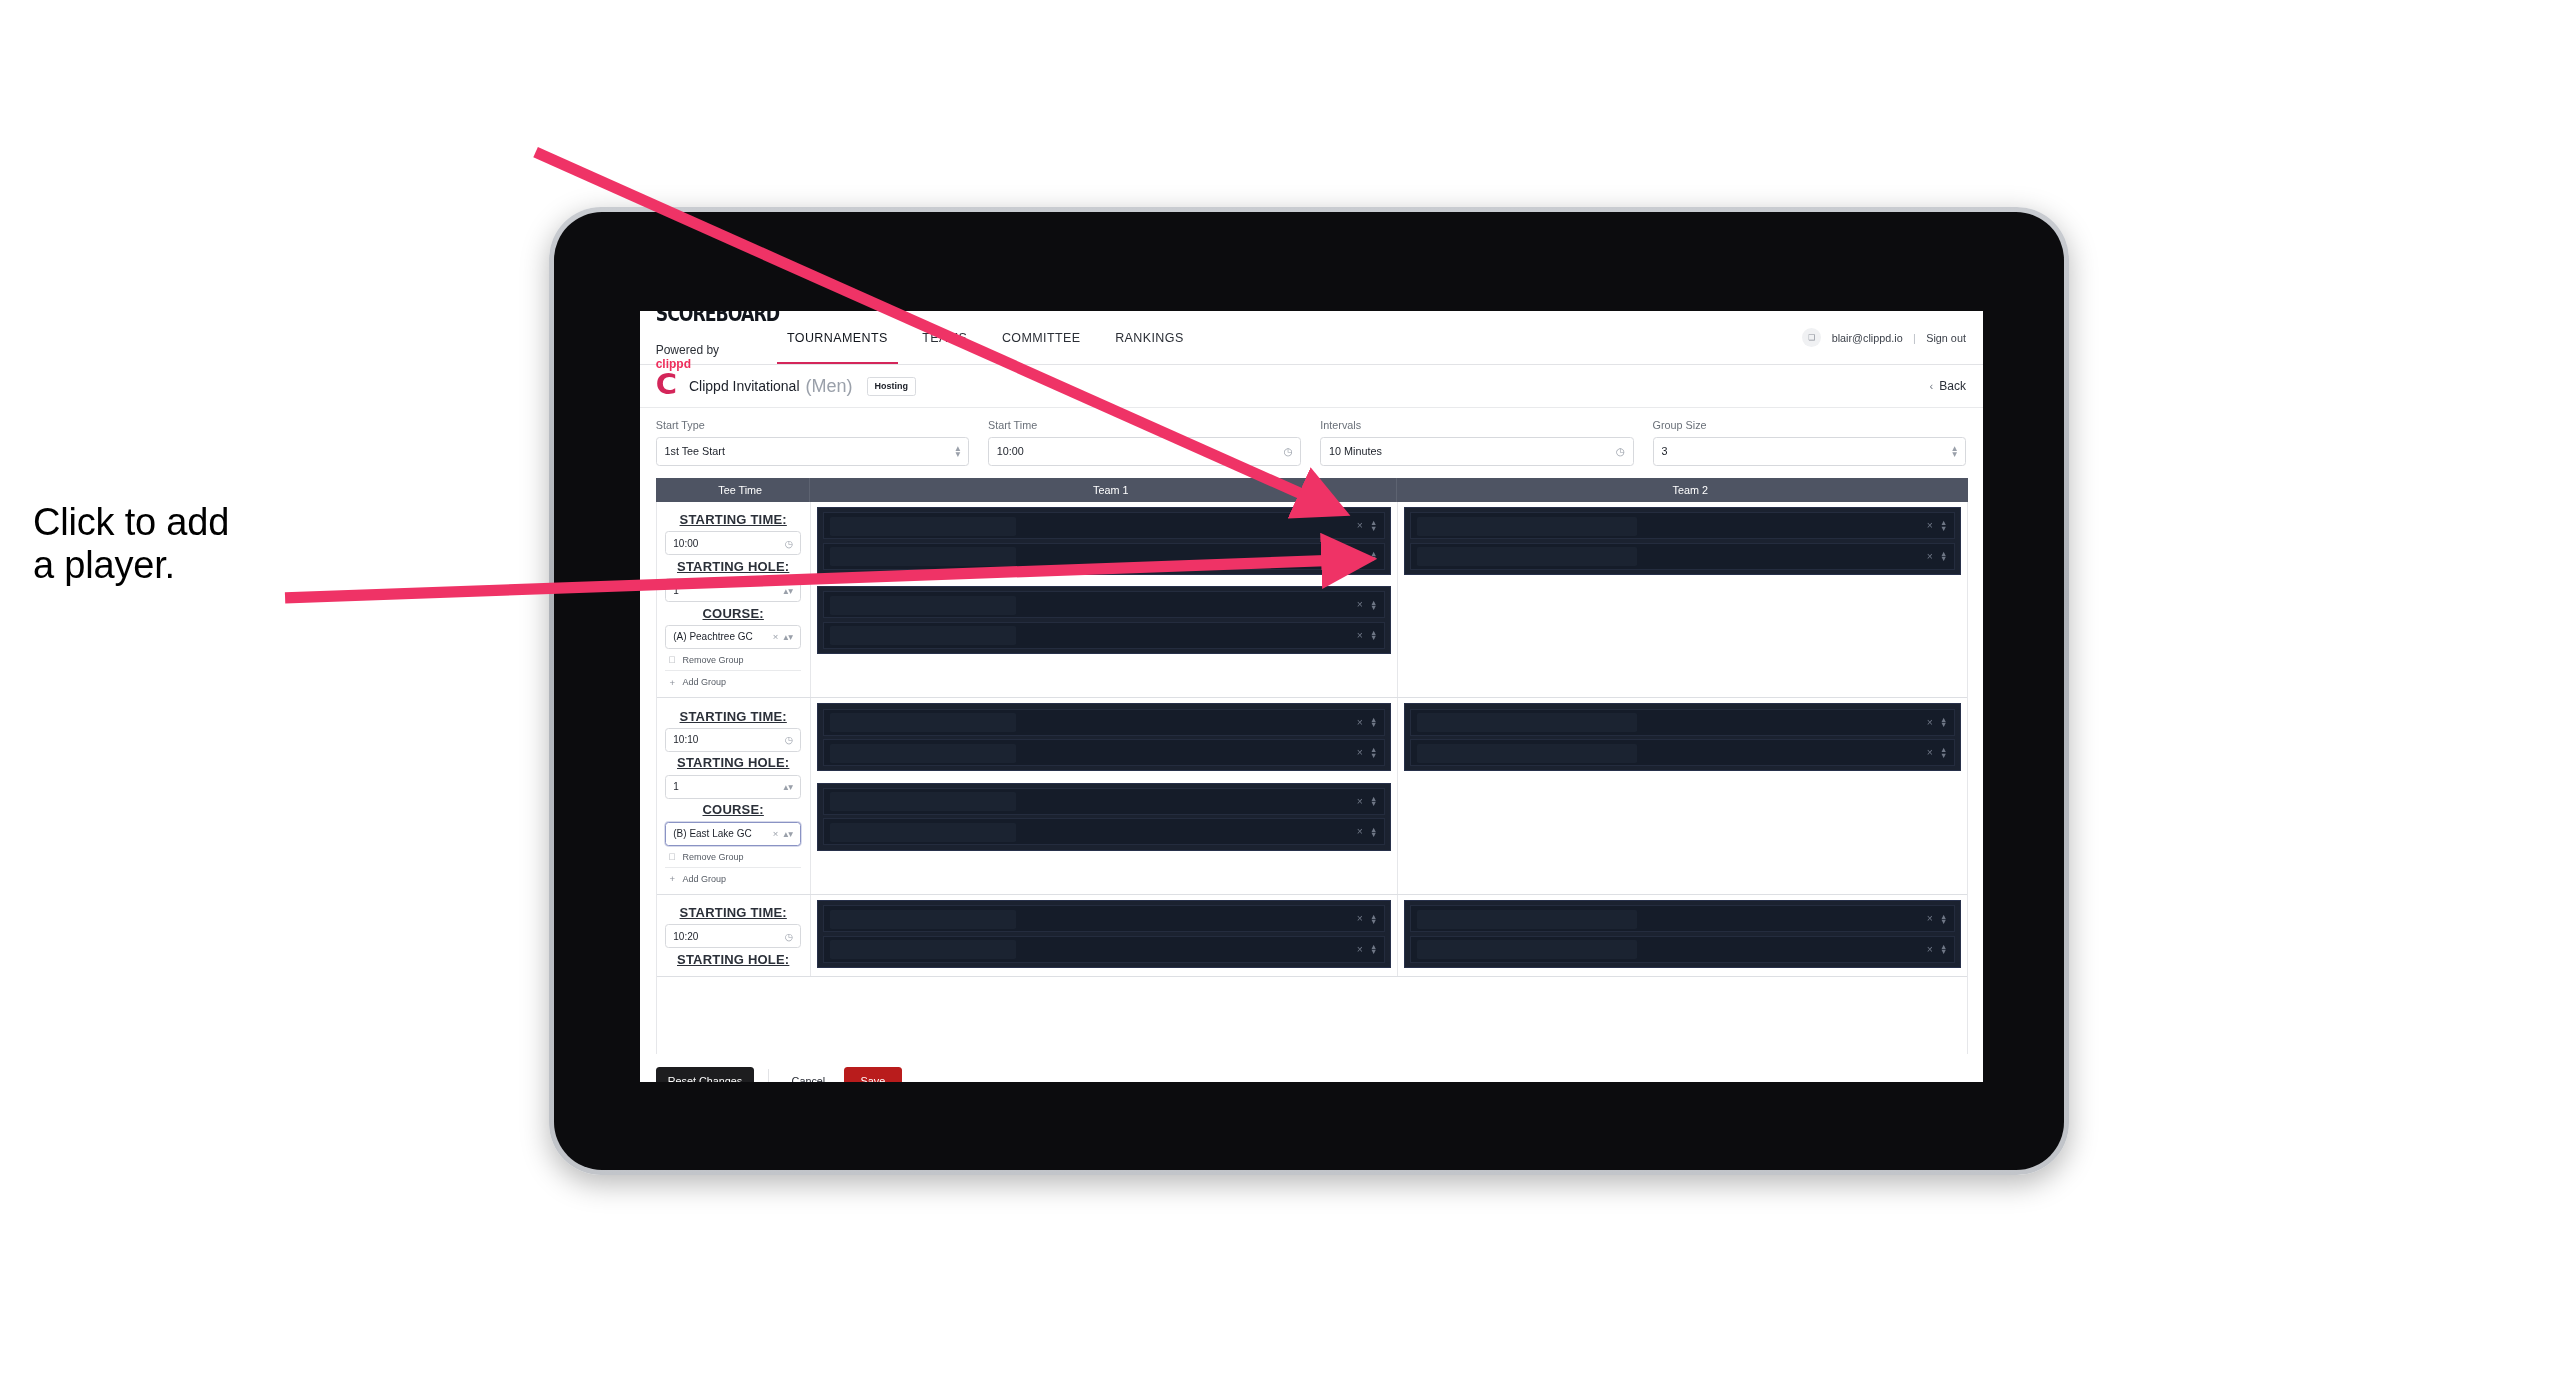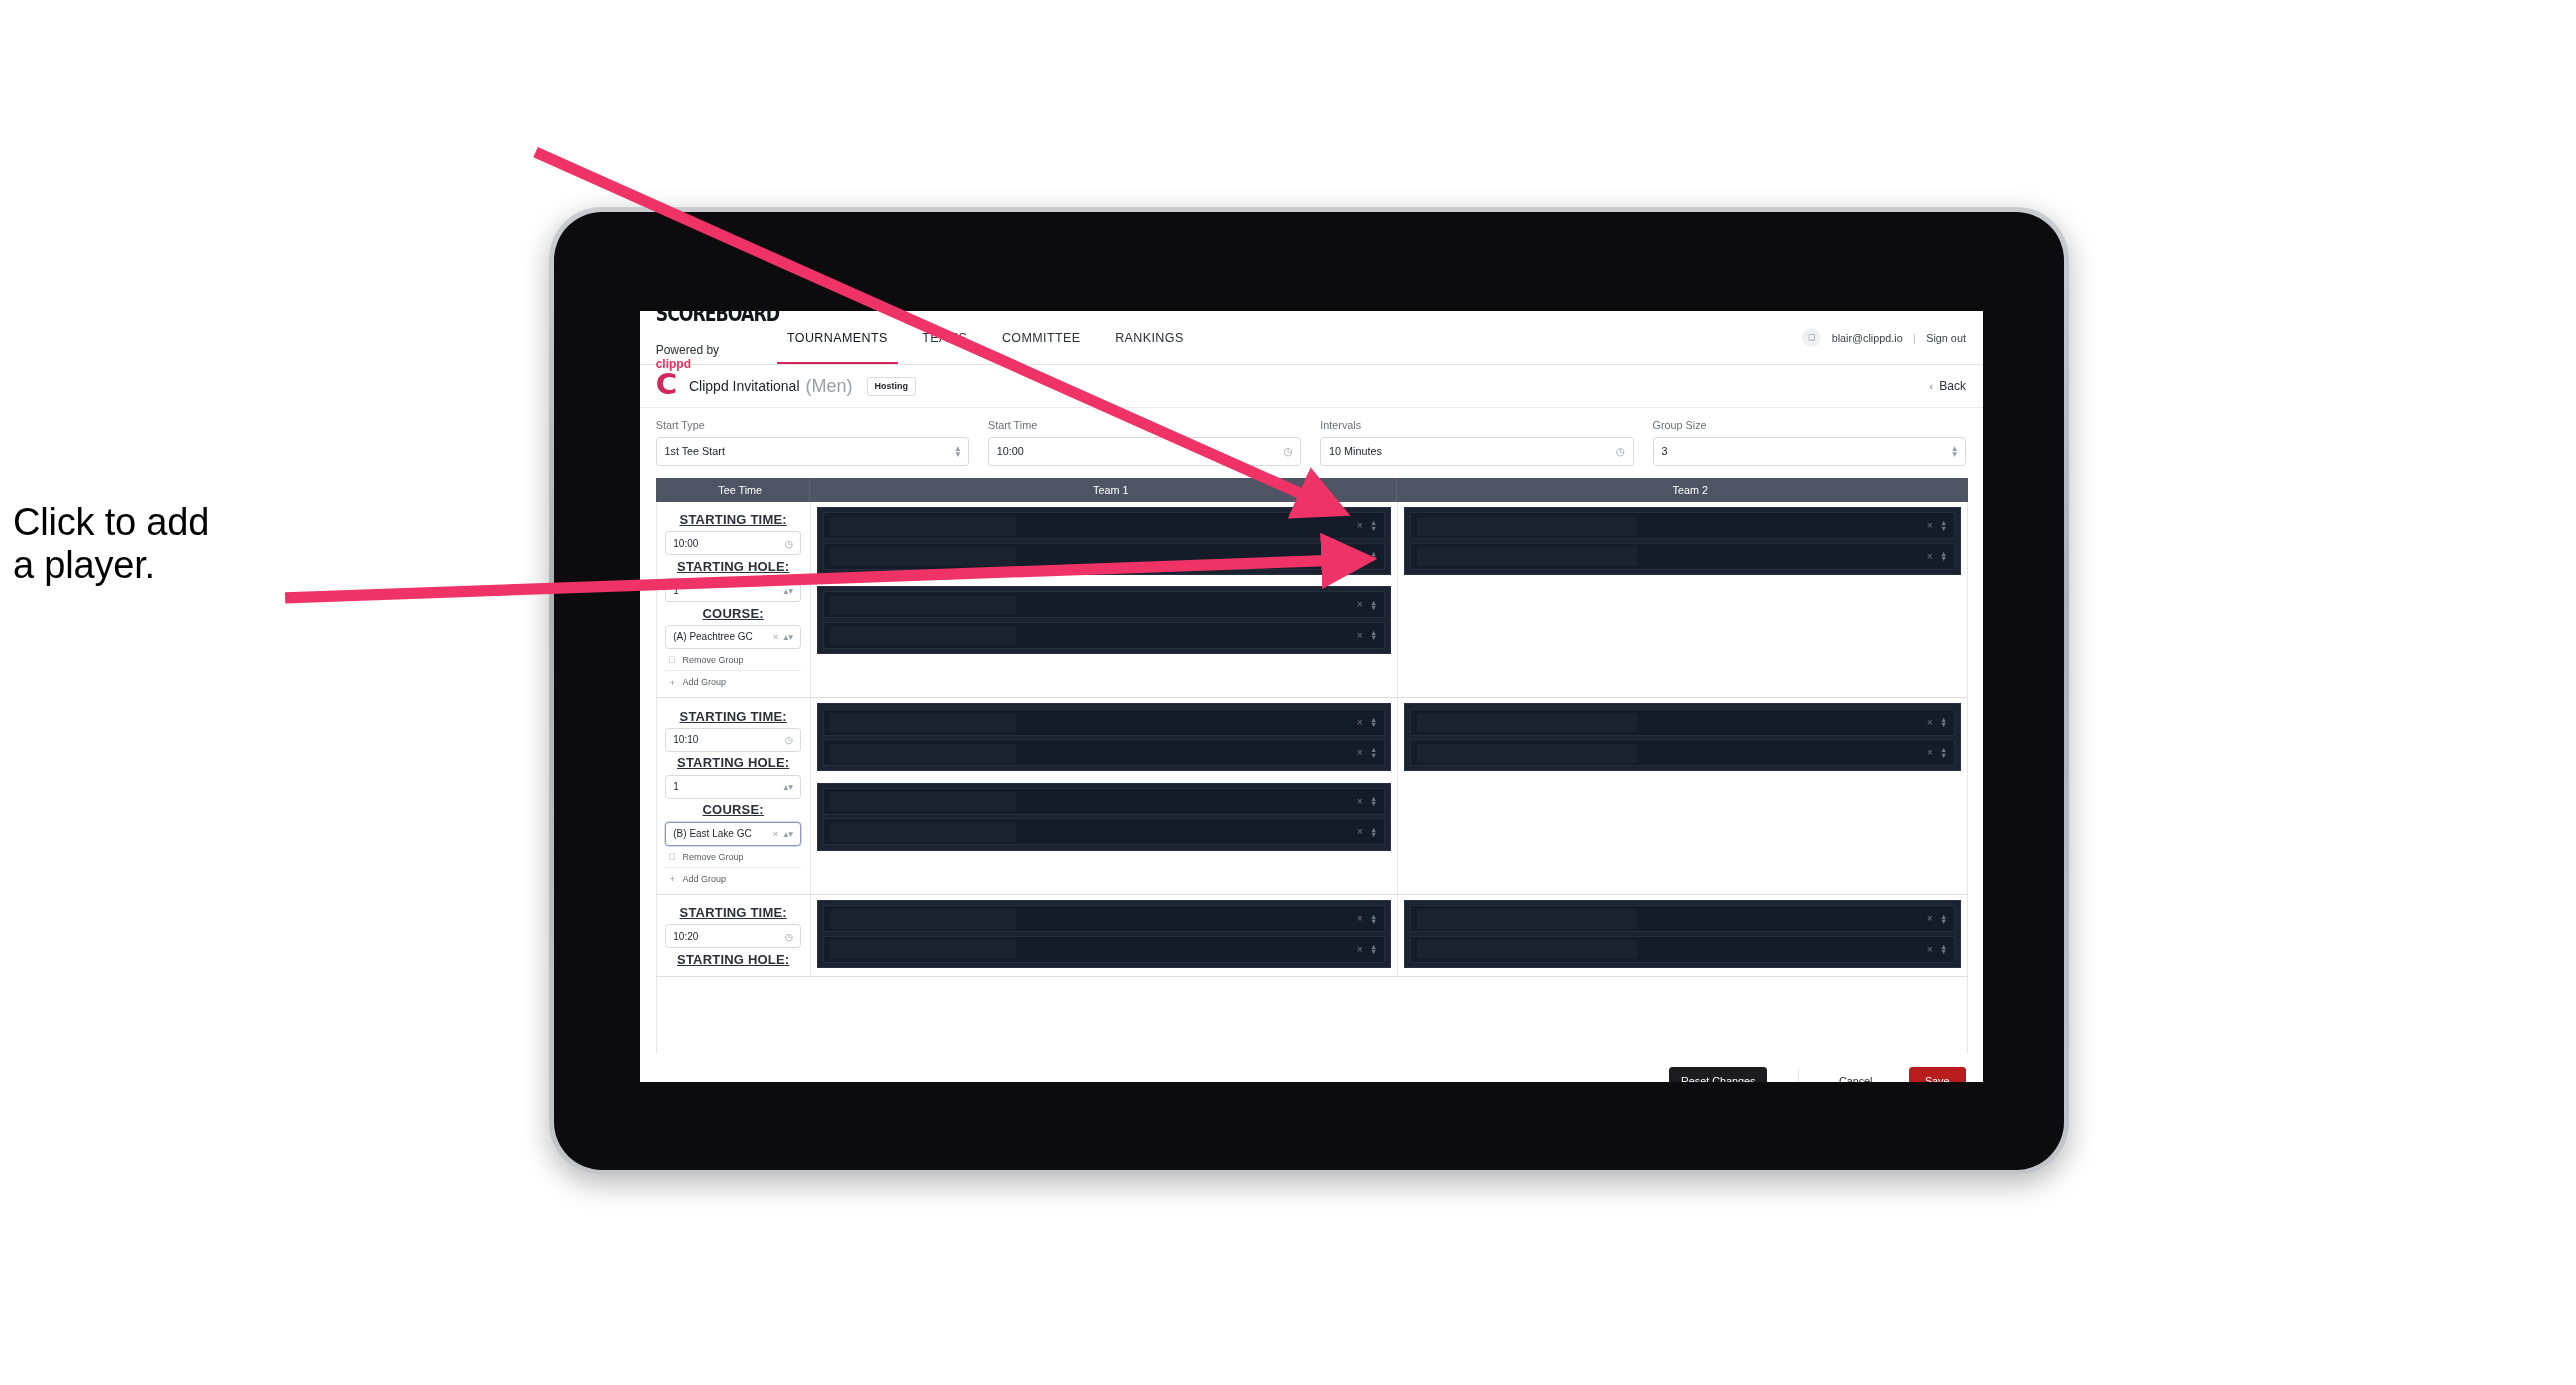--- a/index.html
+++ b/index.html
@@ -15,21 +15,21 @@
   .annot {
     position: absolute;
     font-size: 38px;
     line-height: 1.14;
     color: #000;
     font-family: "Liberation Sans", sans-serif;
     white-space: pre-line;
     letter-spacing: -0.2px;
   }
   #annot-college { left: 8.6px; top: 31px; width: 518px; }
-  #annot-player  { left: 13px; top: 501px; width: 415px; }
+  #annot-player  { left: 33px; top: 501px; width: 415px; }
 
   svg#arrows { position:absolute; left:0; top:0; width:2576px; height:1386px; pointer-events:none; z-index: 60; }
 
   
   #tablet {
     position: absolute;
     left: 549px; top: 207px;
     width: 1520px; height: 968px;
     border-radius: 52px;
     background: linear-gradient(180deg,#c9ccd1 0%, #aeb2b8 40%, #c2c5ca 100%);
@@ -211,22 +211,22 @@
   .prow.wide .redact { width: 220px; }
   .prow .pact {
     margin-left:auto; display:flex; align-items:center; gap:8.6px;
     color:#6f7786; font-size: 9.5px;
   }
   .prow .pact .x { font-size: 10.4px; }
   .prow .pact .st { display:flex; flex-direction:column; line-height:.6; font-size:8.6px; }
 
   
   #footer {
-    height: 54px; display:flex; align-items:center; justify-content:flex-end;
-    gap: 17px; padding: 0 17.3px 0 15.5px; background:#fff;
+    height: 54px; display:flex; align-items:center; 
+    gap: 0; padding: 0 17.3px 0 15.5px; background:#fff;
   }
   .btn { font-size: 10.8px; border-radius:3.5px; cursor:pointer; }
   .btn-reset {
     background:#1d1d1f; color:#fff; padding: 7.8px 12px; font-weight:400;
   }
   .divider-v { width:0.9px; height:22.5px; background:#e2e3e6; margin: 0 14px; }
   .btn-cancel { color:#1c2029; padding: 7.8px 8.6px; background:transparent; }
   .btn-save {
     background:#b91c1c; color:#fff; padding: 7.8px 16.4px; margin-left: 10.4px;
   }

